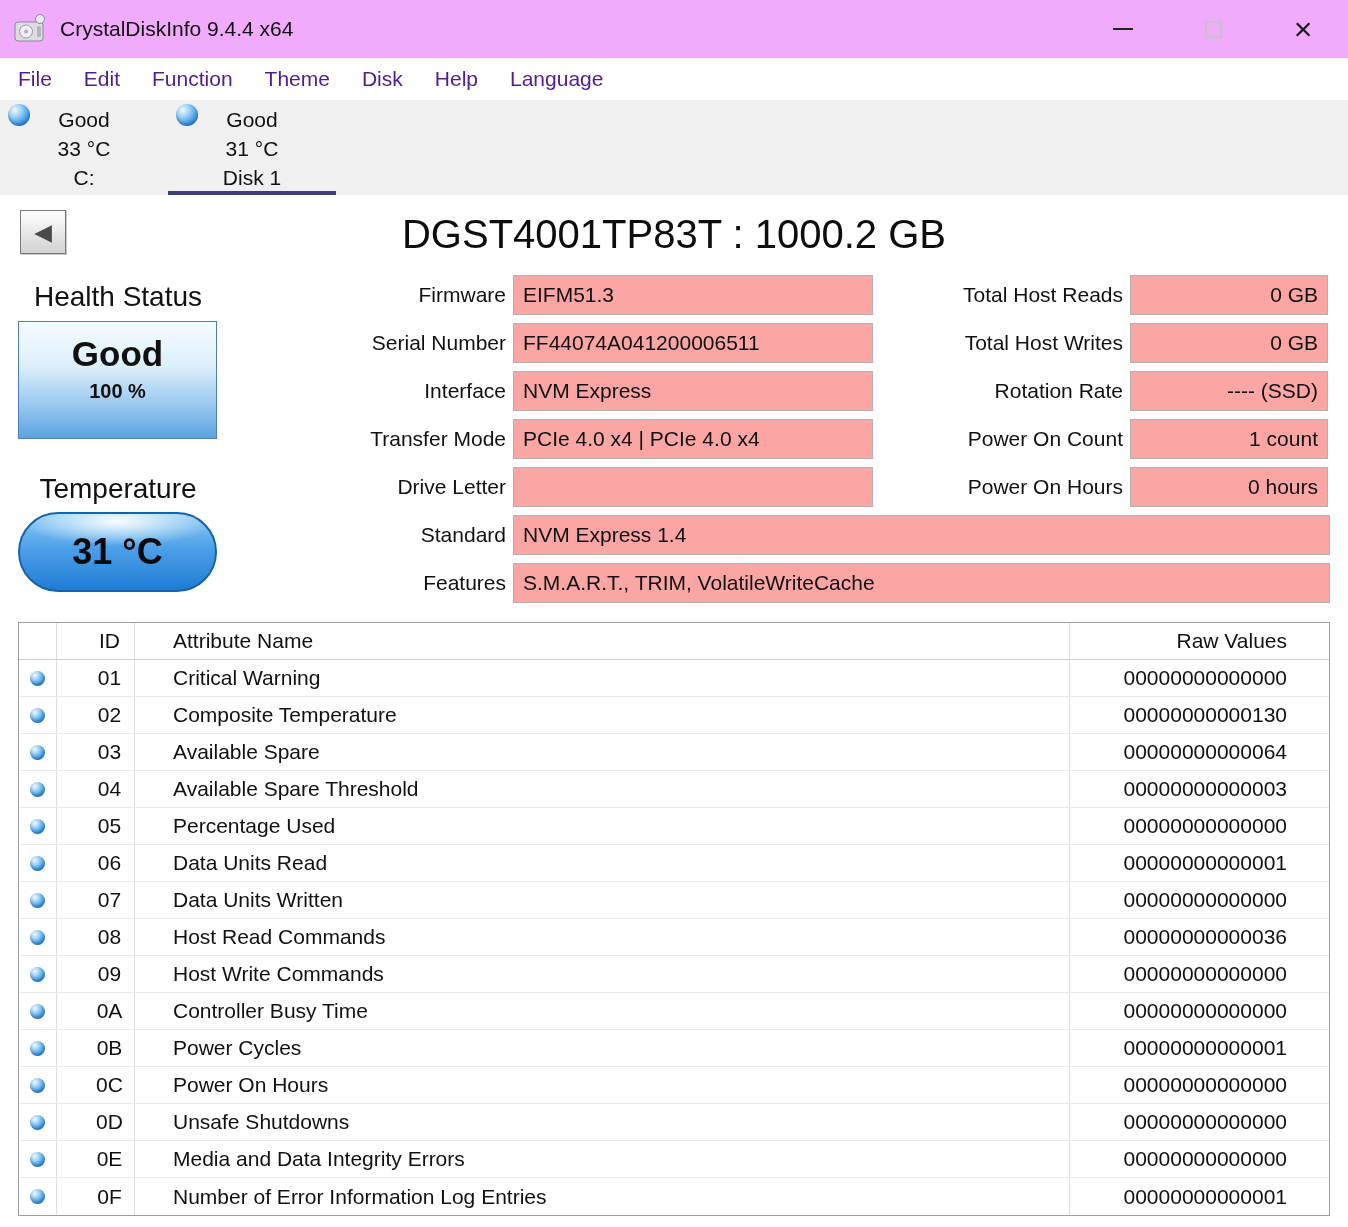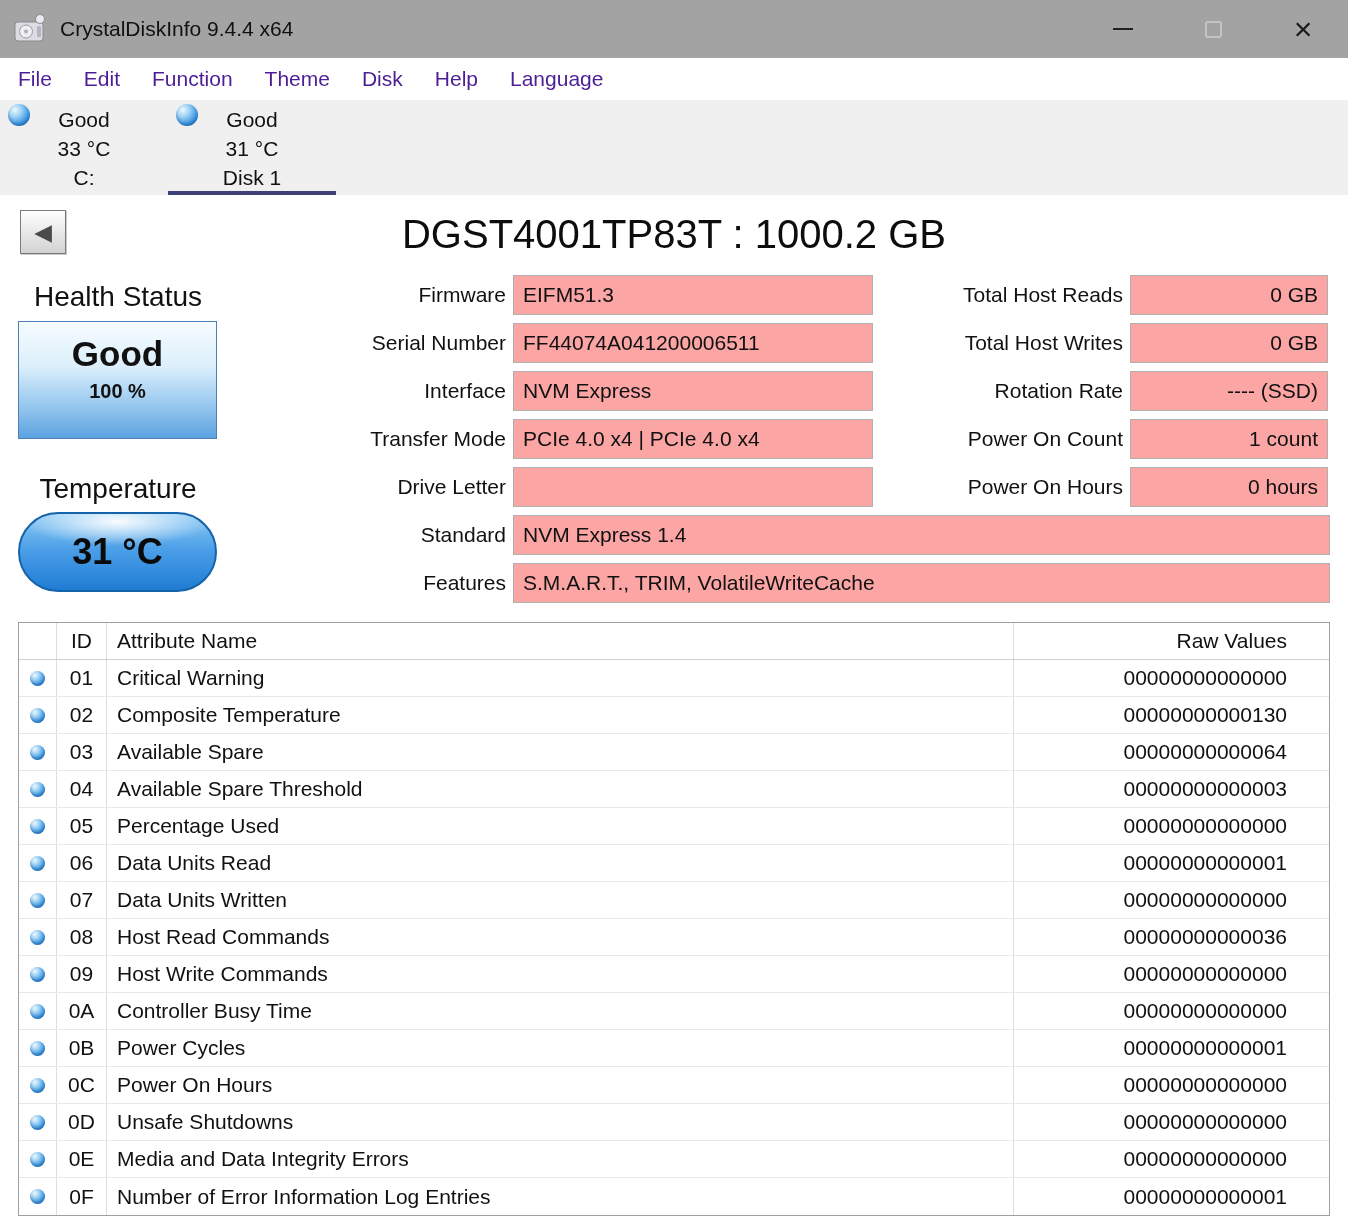--- a/index.html
+++ b/index.html
@@ -4,21 +4,21 @@
 <style>
   * { margin:0; padding:0; box-sizing:border-box; }
   html,body { width:1348px; height:1227px; }
   body {
     font-family:"Liberation Sans", sans-serif;
     background:#ffffff; color:#111;
     position:relative; overflow:hidden;
   }
 
   
-  .titlebar { position:absolute; top:0; left:0; width:1348px; height:58px; background:#a3a3a3; display:flex; align-items:center; }
+  .titlebar { position:absolute; top:0; left:0; width:1348px; height:58px; background:#f0abfc; display:flex; align-items:center; }
   .app-icon { margin-left:14px; width:34px; height:32px; flex:0 0 auto; }
   .win-title { margin-left:12px; font-size:21px; color:#111; }
   .win-controls { position:absolute; right:0; top:0; height:58px; display:flex; }
   .win-btn { width:90px; height:58px; display:flex; align-items:center; justify-content:center; cursor:default; }
   .glyph-min { width:20px; height:2px; background:#222; }
   .glyph-max { width:17px; height:17px; border:2px solid #c4c4c4; border-radius:3px; }
   .glyph-close { font-size:32px; font-weight:300; color:#1a1a1a; line-height:1; }
 
   
   .menubar { position:absolute; top:58px; left:0; width:1348px; height:42px; background:#fff; display:flex; align-items:center; }
@@ -68,21 +68,21 @@
   .field-label { font-size:21px; text-align:right; margin-right:7px; white-space:nowrap; color:#111; }
   .field-box { height:40px; border:1px solid #b0b0b0; background:#fca5a5; font-size:21px; line-height:38px; padding:0 9px; overflow:hidden; white-space:nowrap; }
   .field-row.mid .field-label { width:176px; }
   .field-row.mid .field-box { width:360px; }
   .field-row.mid.wide .field-box { width:817px; }
   .field-row.rightcol .field-label { width:223px; }
   .field-row.rightcol .field-box { width:198px; text-align:right; }
 
   
   .smart-table { position:absolute; left:18px; top:622px; width:1312px; border:1px solid #9aa0a6; background:#fff; }
-  .thead, .trow { display:flex; height:37px; align-items:stretch; font-size:21px; }
+  .thead, .trow { display:flex; height:37px; align-items:stretch; font-size:21px;gap:28px; }
   .thead { border-bottom:1px solid #cfcfcf; }
   .trow { border-bottom:1px solid #e9e9e9; }
   .trow:last-child { border-bottom:none; }
   .tc-dot  { width:38px;  border-right:1px solid #dedede; display:flex; align-items:center; justify-content:center; }
   .tc-id   { width:50px;  border-right:1px solid #dedede; display:flex; align-items:center; justify-content:center; }
   .tc-name { width:907px; border-right:1px solid #dedede; display:flex; align-items:center; padding-left:10px; }
   .tc-raw  { flex:1; display:flex; align-items:center; justify-content:flex-end; padding-right:42px; }
   .dot { width:15px; height:15px; }
 </style>
 </head>

